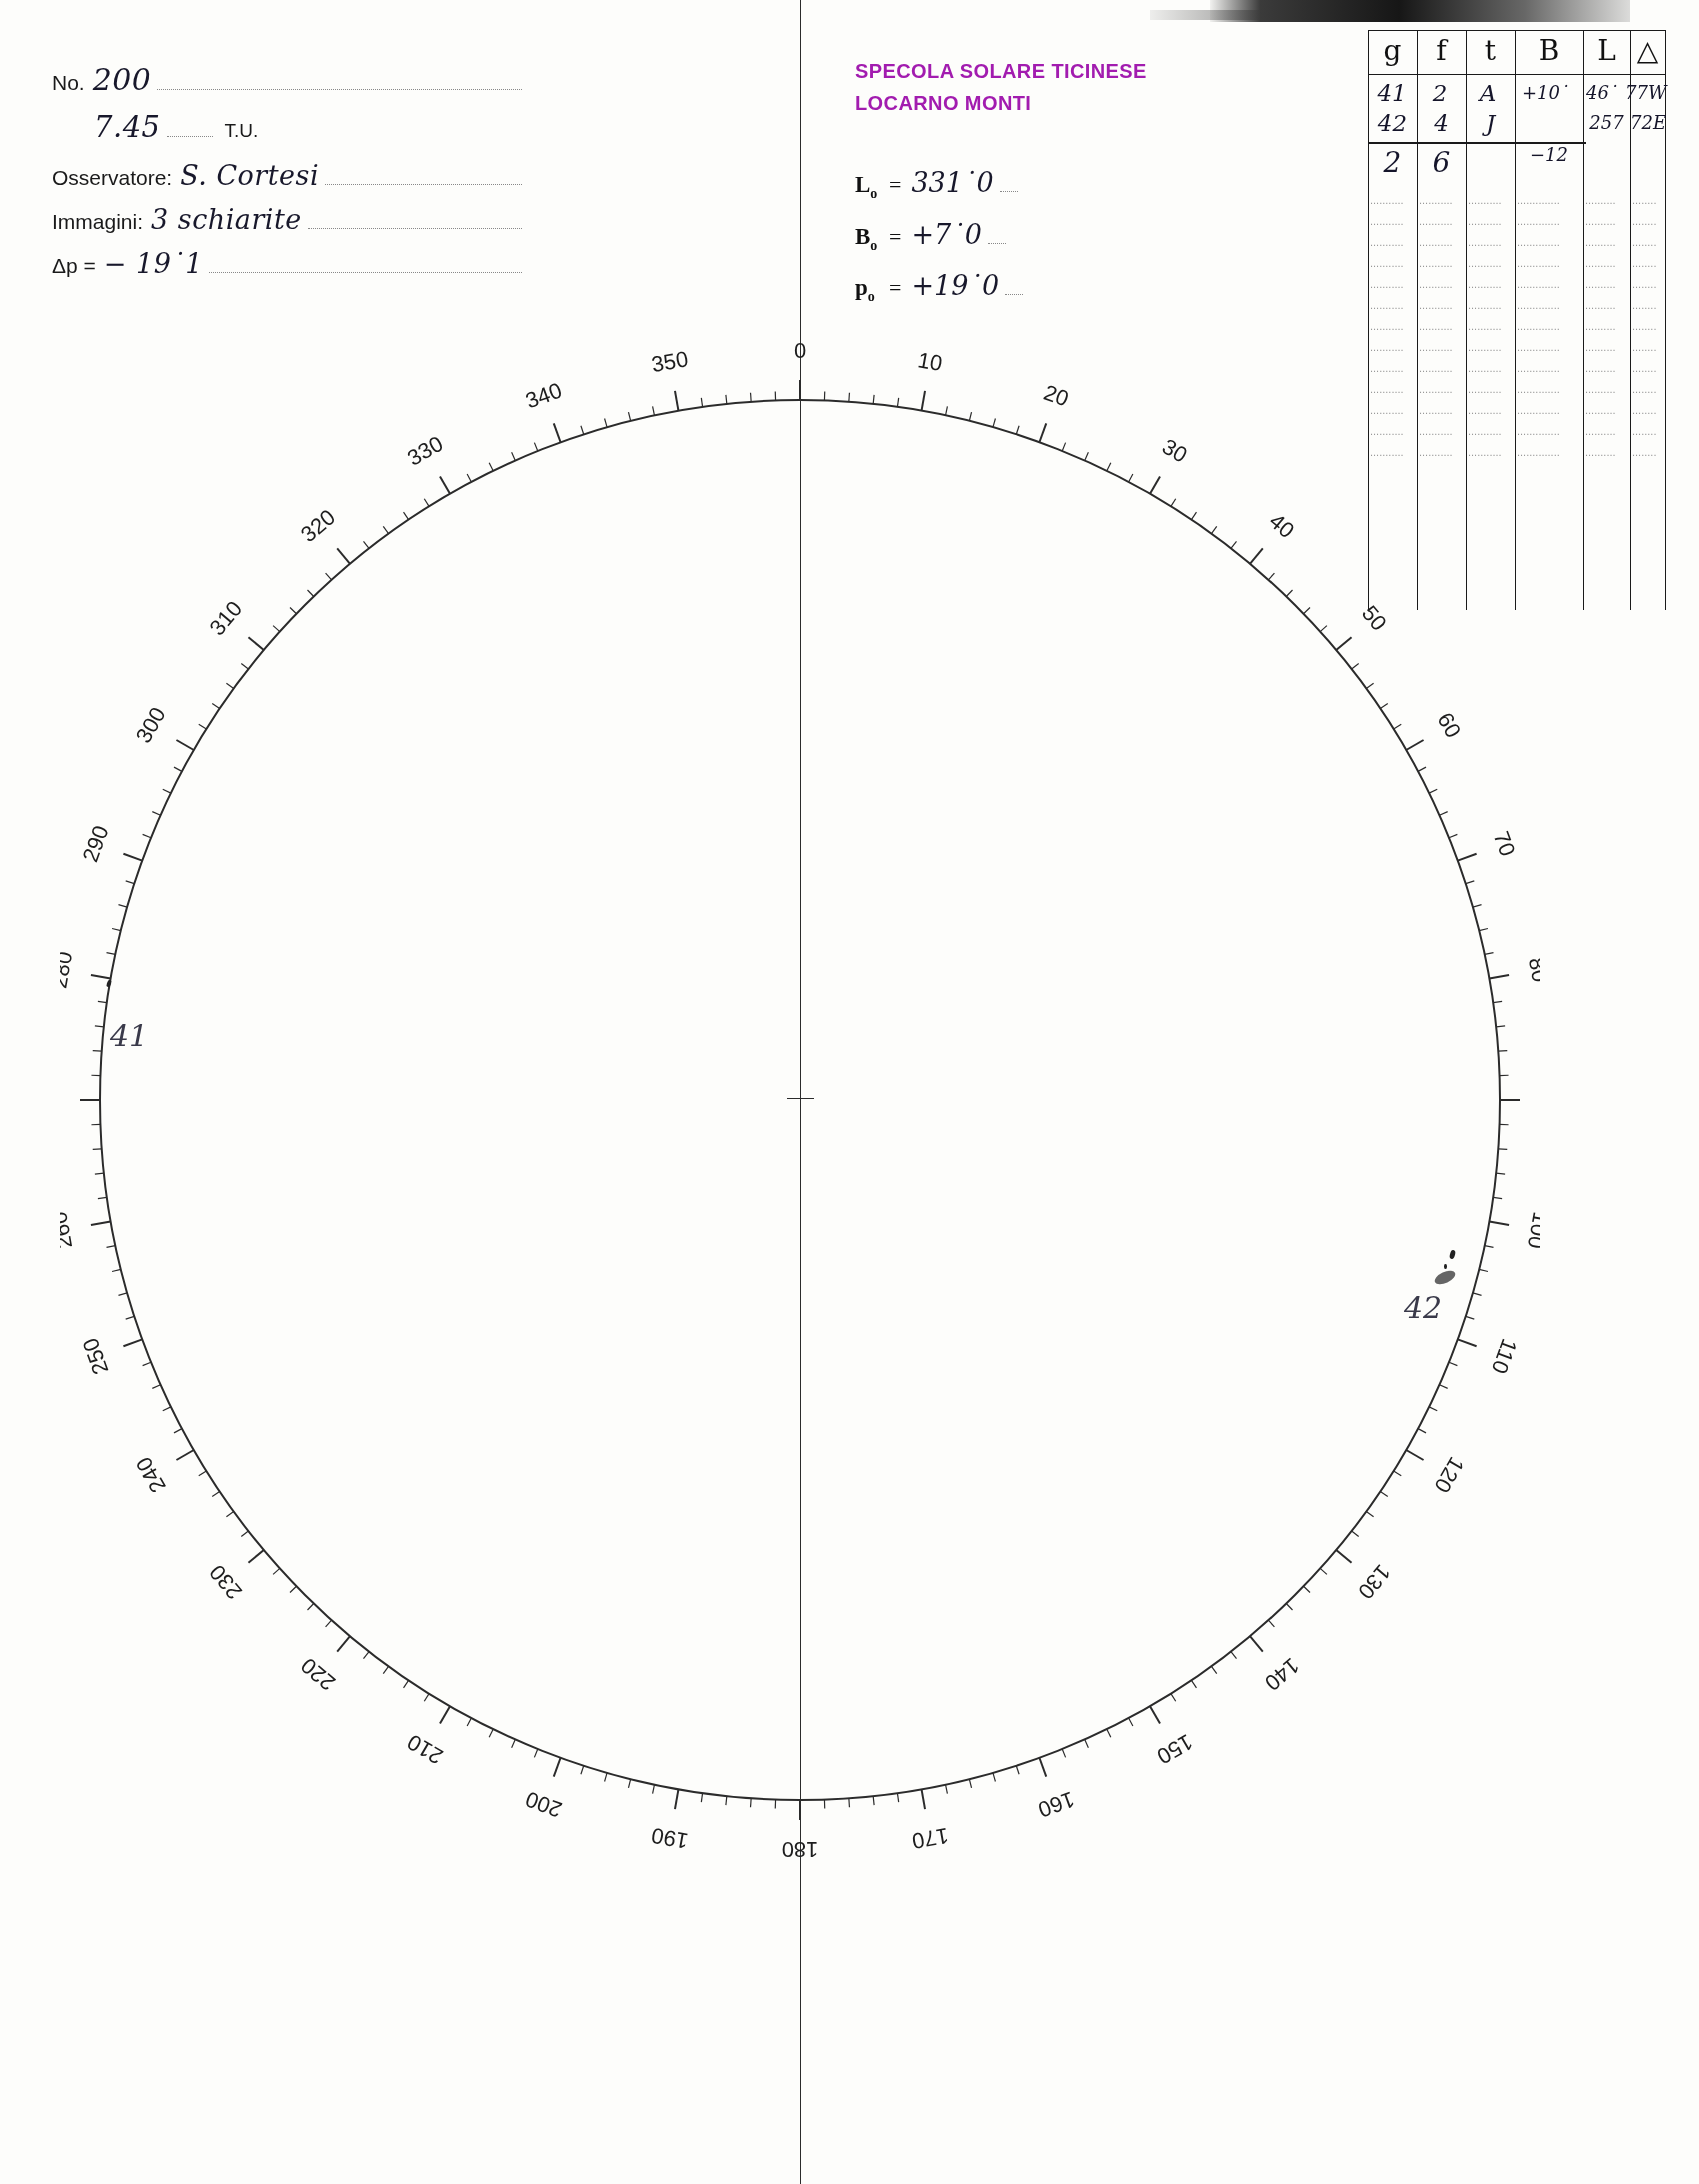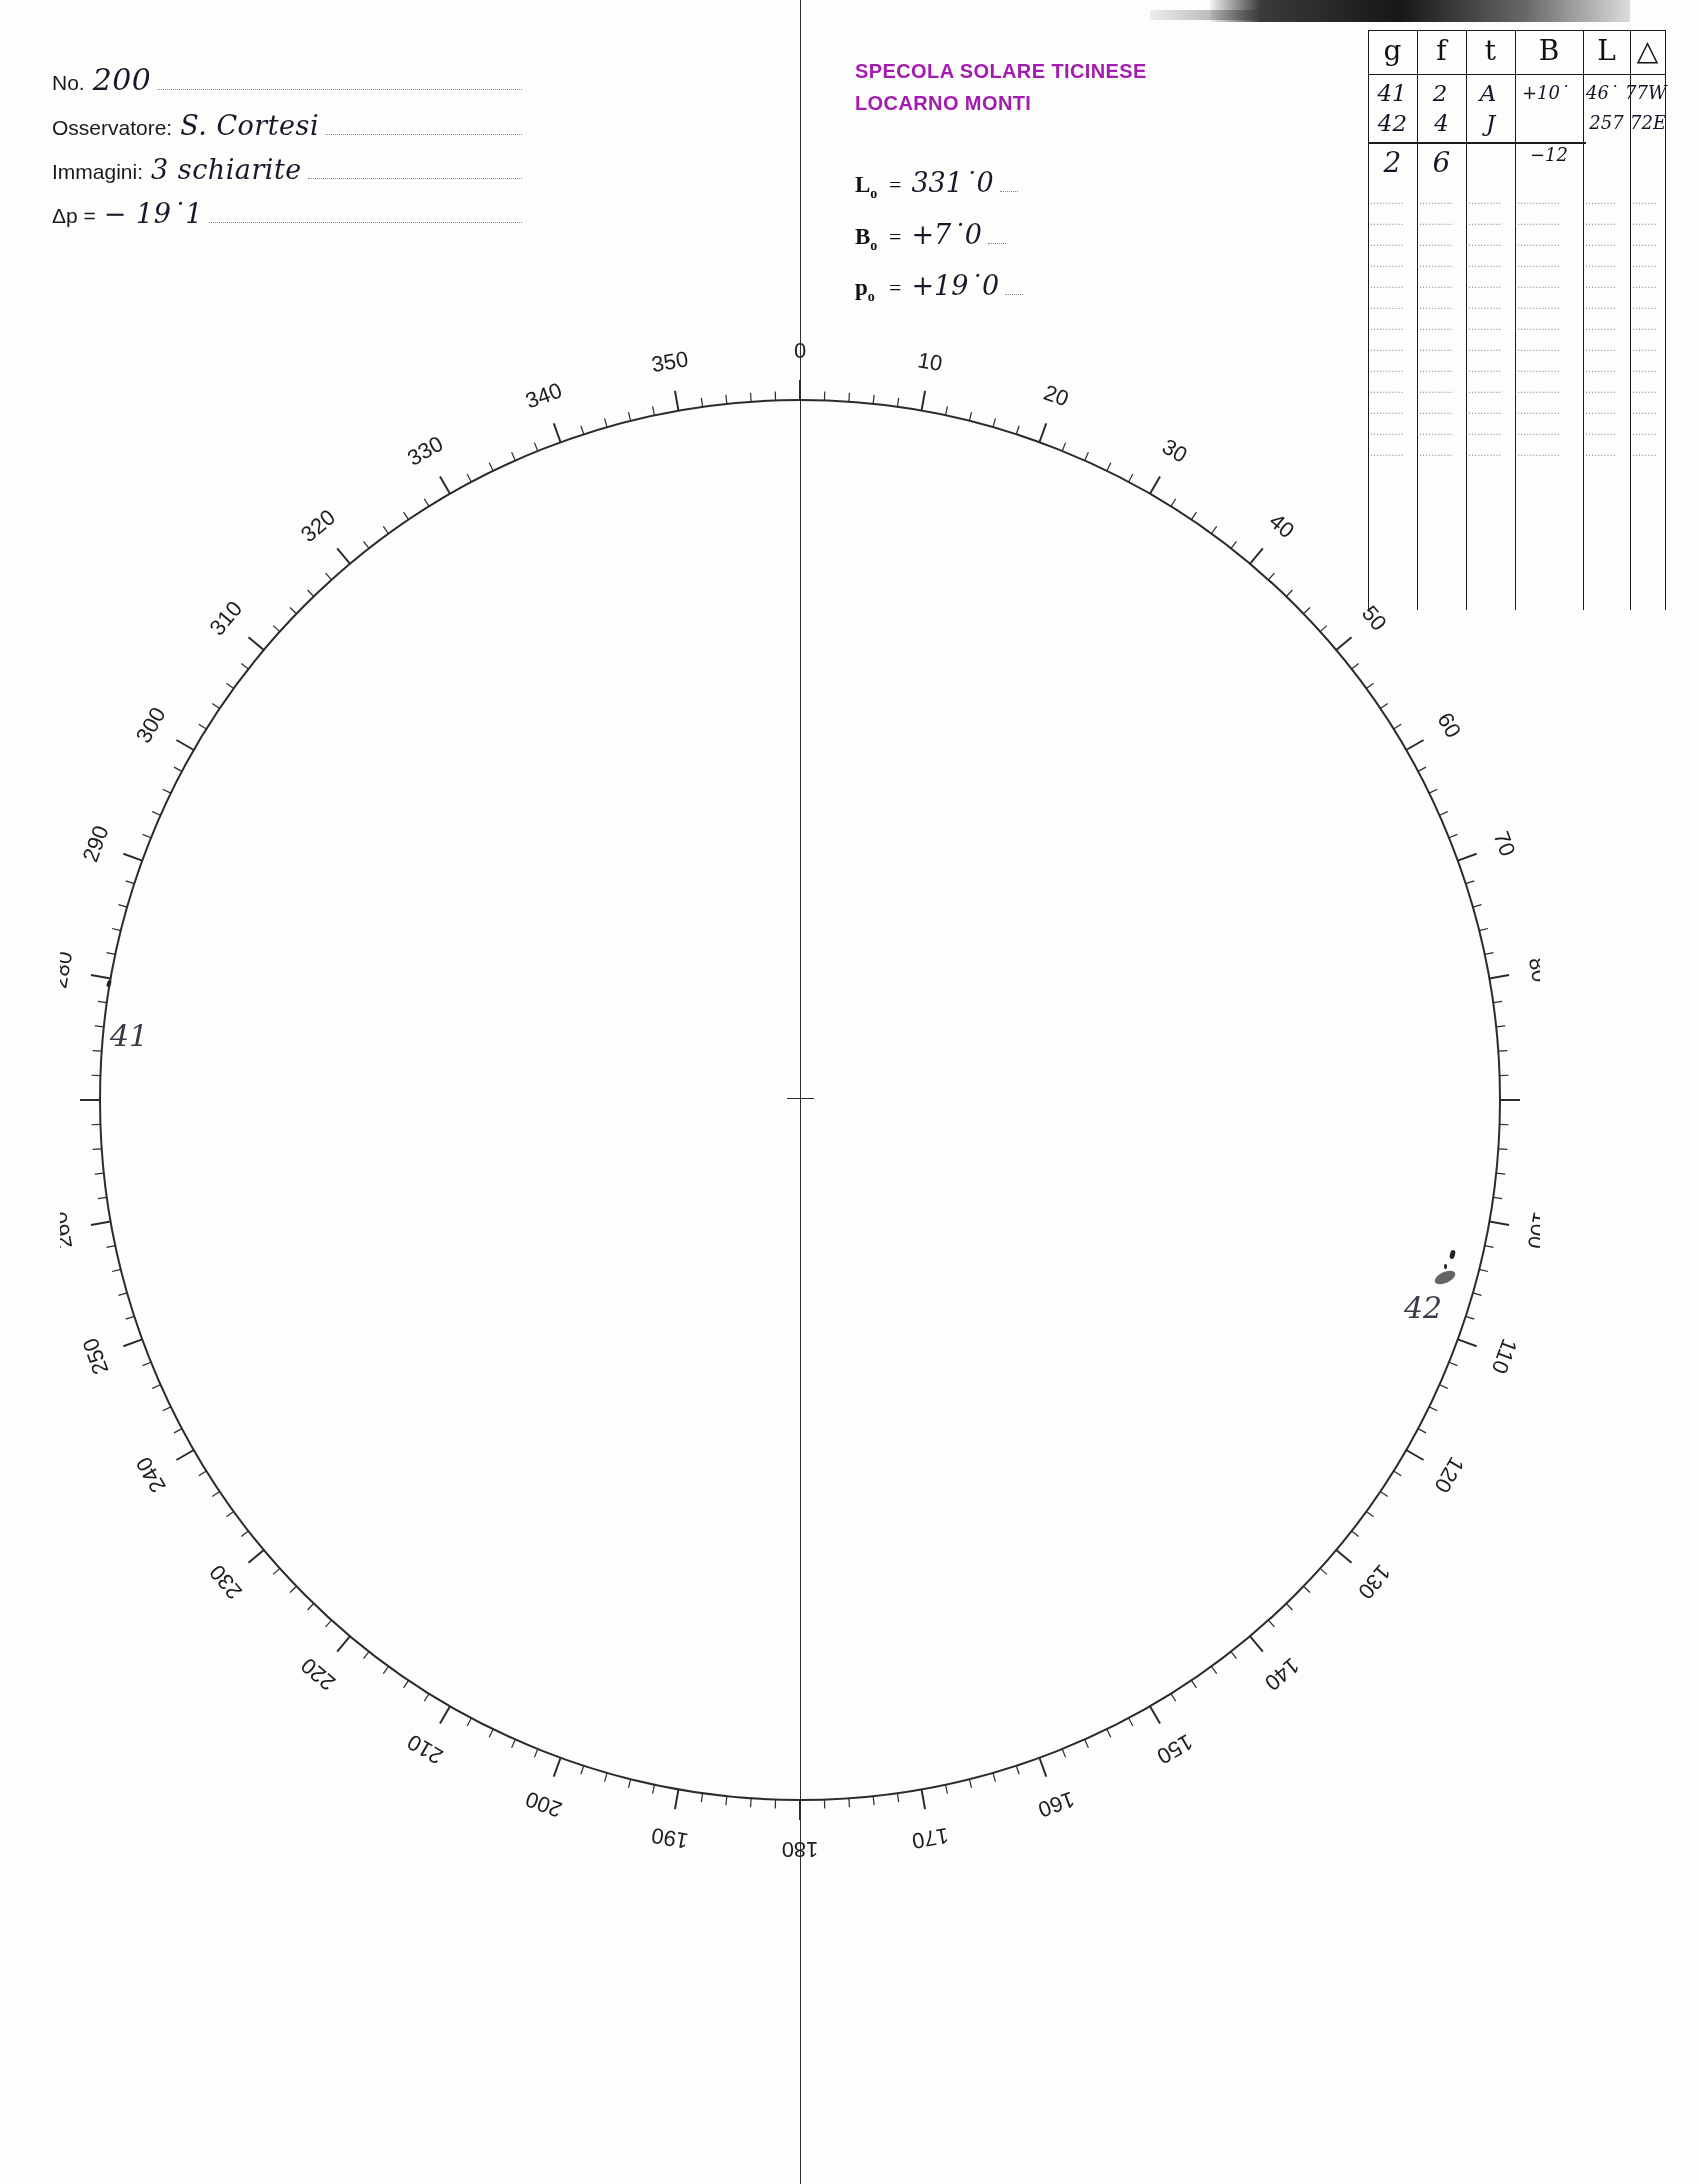--- a/index.html
+++ b/index.html
@@ -268,20 +268,25 @@
 
   <div class="hdr-left">
 
     <div class="hdr-row row-num">
       <span class="lbl">No.</span>
       <span class="val hand">200</span>
       <span class="fill"></span>
     </div>
 
 
+    <div class="hdr-row row-time">
+      <span class="val hand">7.45</span>
+      <span class="fill short"></span>
+      <span class="tu">T.U.</span>
+    </div>
 
     <div class="hdr-row">
       <span class="lbl">Osservatore:</span>
       <span class="val hand">S. Cortesi</span>
       <span class="fill"></span>
     </div>
 
     <div class="hdr-row">
       <span class="lbl">Immagini:</span>
       <span class="val hand">3 schiarite</span>

